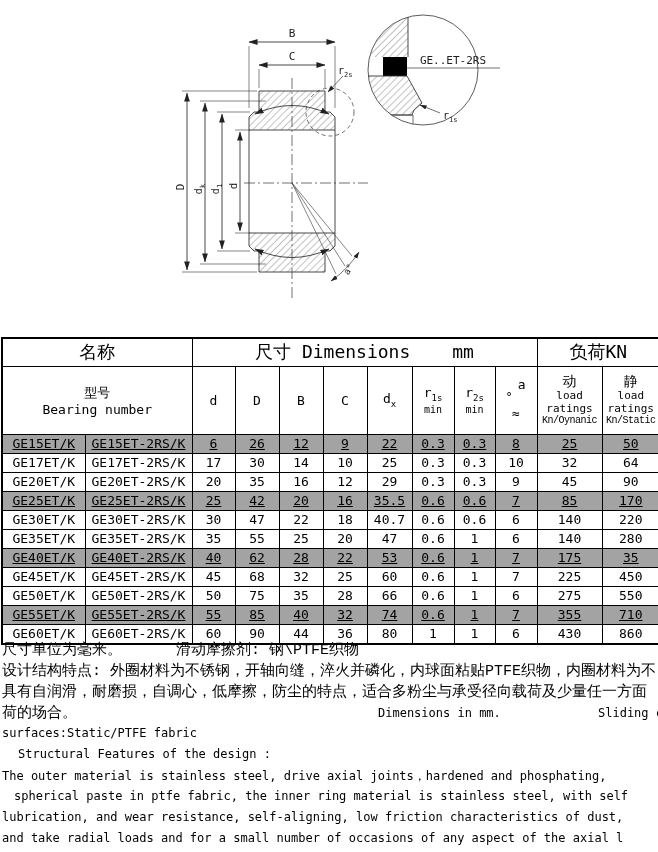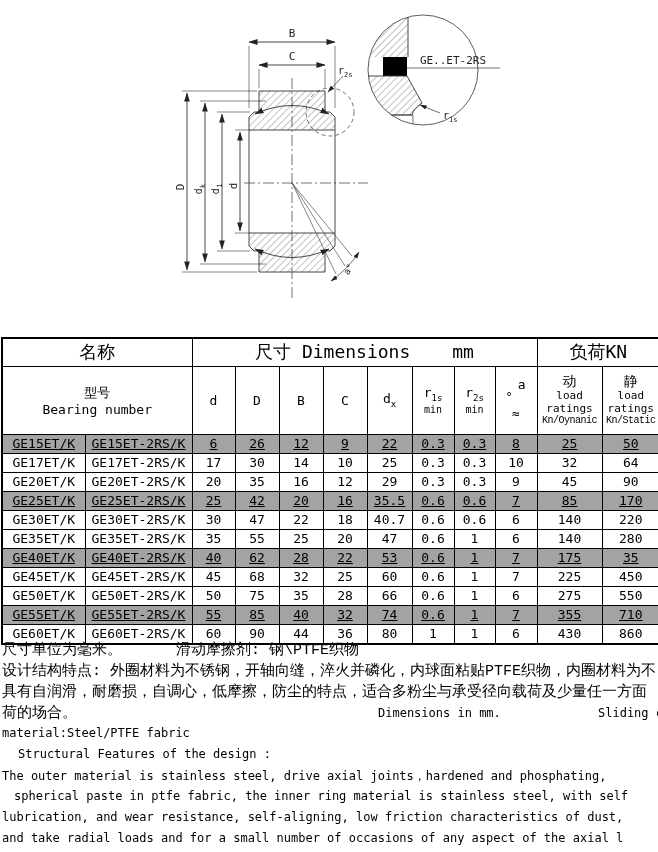--- a/index.html
+++ b/index.html
@@ -361,18 +361,18 @@
     </tbody>
 </table>
 
 <div class="note cn" style="left:2px;  top:640px">尺寸单位为毫米。</div>
 <div class="note cn" style="left:176px;top:640px">滑动摩擦剂: 钢\PTFE织物</div>
 <div class="note cn" style="left:2px;  top:661px">设计结构特点: 外圈材料为不锈钢，开轴向缝，淬火并磷化，内球面粘贴PTFE织物，内圈材料为不</div>
 <div class="note cn" style="left:2px;  top:682px">具有自润滑，耐磨损，自调心，低摩擦，防尘的特点，适合多粉尘与承受径向载荷及少量任一方面</div>
 <div class="note cn" style="left:2px;  top:703px">荷的场合。</div>
 <div class="note en" style="left:378px;top:706px">Dimensions in mm.</div>
 <div class="note en" style="left:598px;top:706px">Sliding co</div>
-<div class="note en" style="left:2px;  top:726px">material:Steel/PTFE fabric</div>
+<div class="note en" style="left:2px;  top:726px">surfaces:Static/PTFE fabric</div>
 <div class="note en" style="left:18px;  top:747px">Structural Features of the design :</div>
 <div class="note en" style="left:2px;  top:768px">The outer material is stainless steel, drive axial joints，hardened and phosphating,</div>
 <div class="note en" style="left:14px;  top:789px">spherical paste in ptfe fabric, the inner ring material is stainless steel, with self</div>
 <div class="note en" style="left:2px;  top:810px">lubrication, and wear resistance, self-aligning, low friction characteristics of dust,</div>
 <div class="note en" style="left:2px;  top:831px">and take radial loads and for a small number of occasions of any aspect of the axial l</div>
 
 </body></html>

